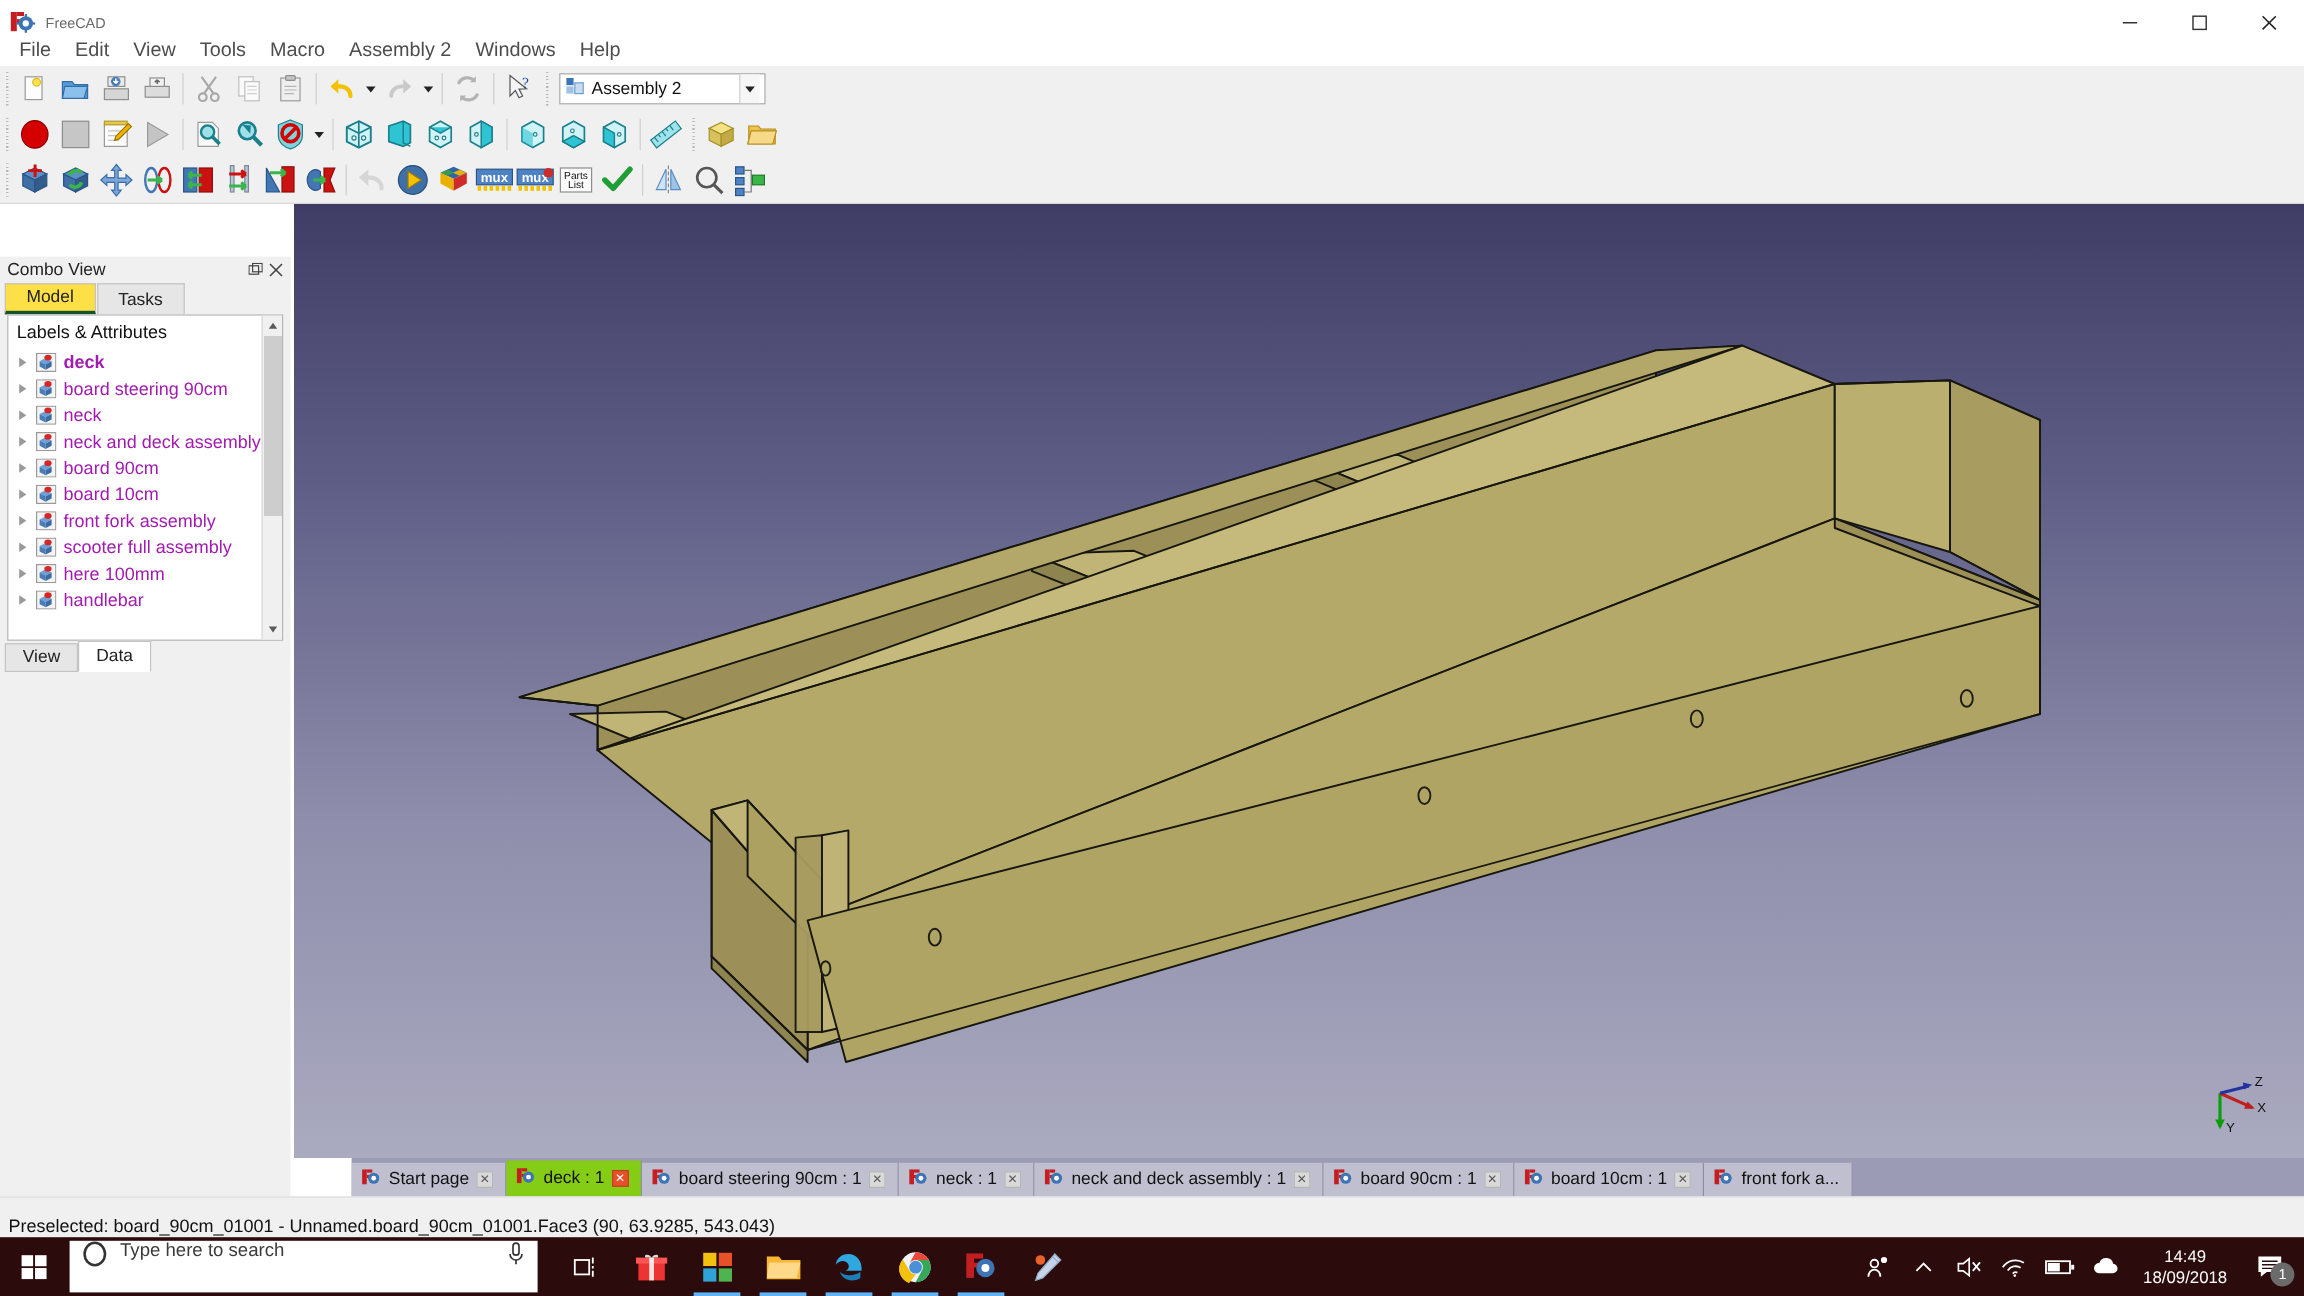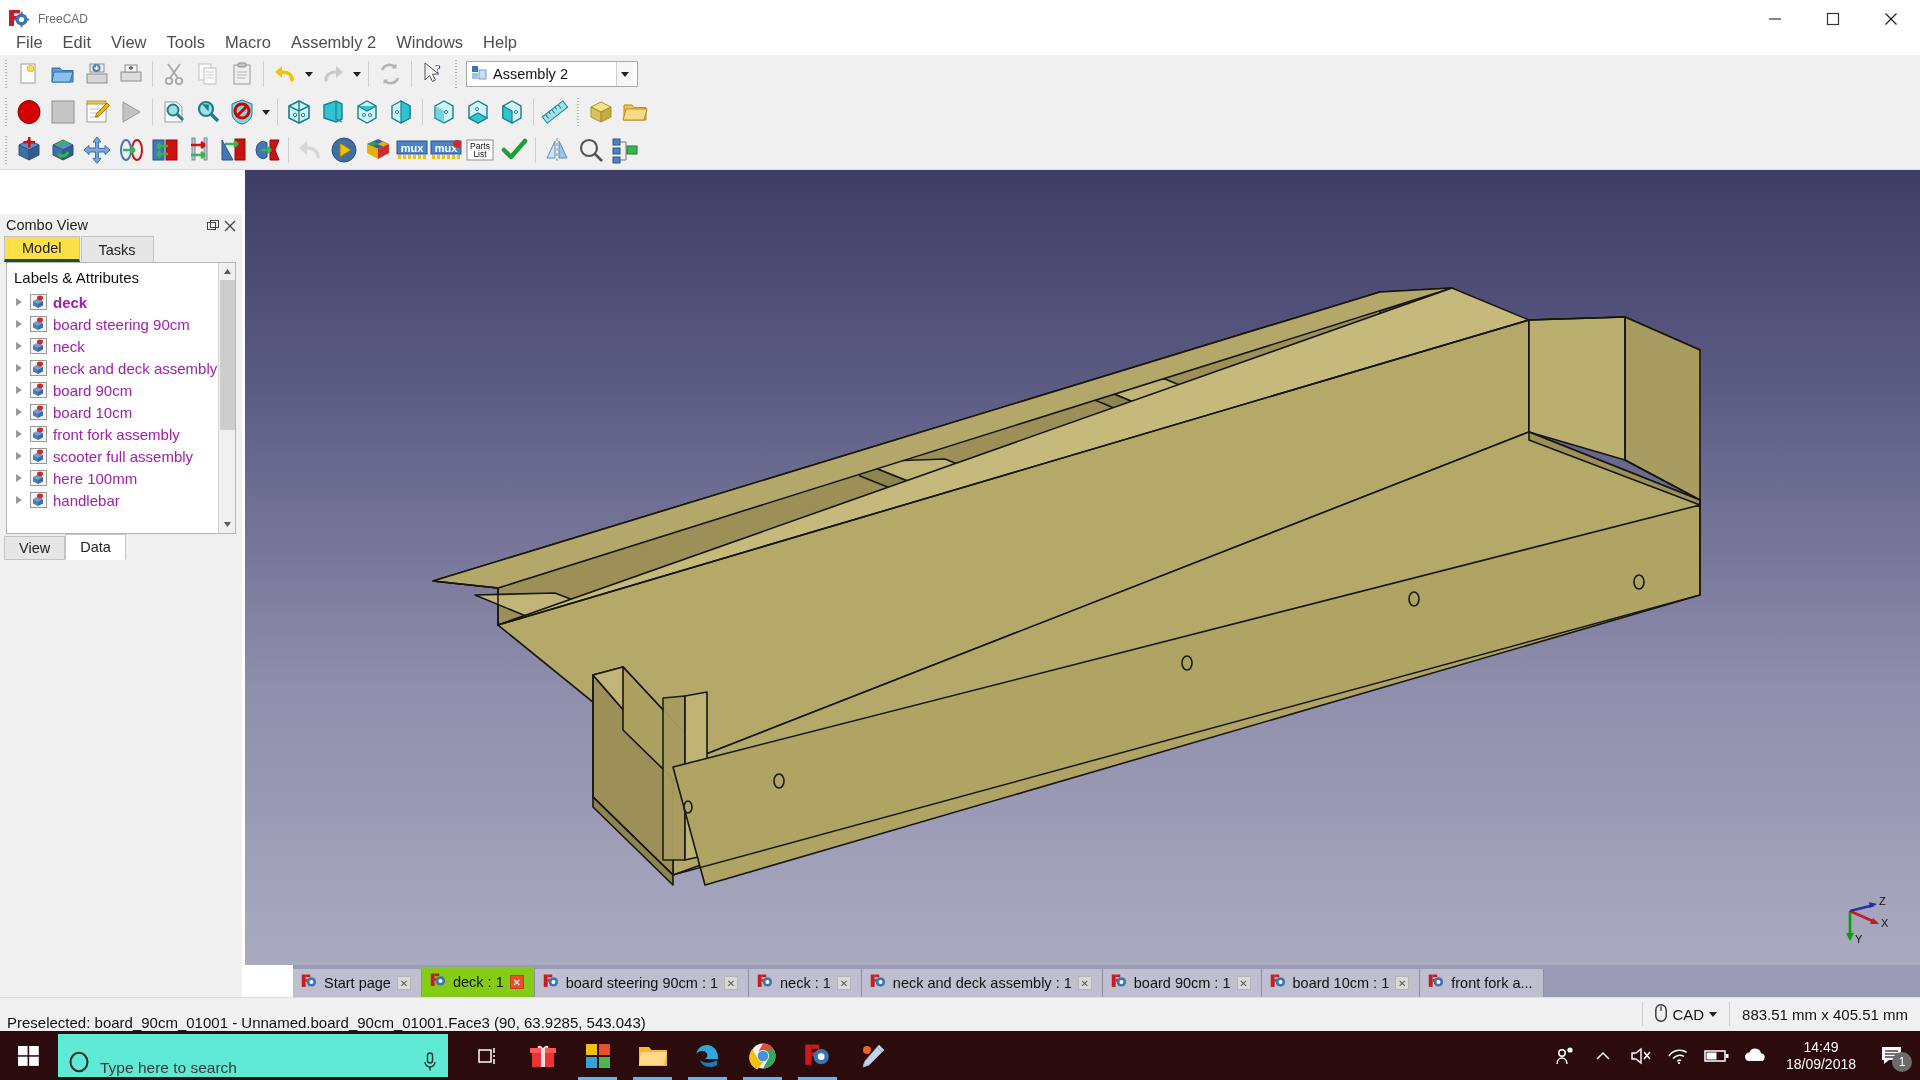--- a/index.html
+++ b/index.html
@@ -174,21 +174,21 @@
     font-size: 15px; color: #111; border-left: 1px solid #cccccc;
   }
 
   
   .taskbar {
     position: absolute; top: 1031px; left: 0; width: 1920px; height: 49px;
     background: #2b0b0b; display: flex; align-items: center;
   }
   .start-btn { width: 58px; height: 49px; display: flex; align-items: center; justify-content: center; }
   .search-box {
-    width: 390px; height: 43px; background: #5eead4; display: flex; align-items: flex-end;
+    width: 390px; height: 43px; background: #ffffff; display: flex; align-items: flex-start;
     margin-left: 0px; padding: 0 10px; gap: 10px;
   }
   .search-box .sb-text { font-size: 15.5px; color: #3b3b3b; flex: 1; }
   .tb-icons { display: flex; align-items: center; gap: 0px; margin-left: 12px; }
   .tb-app {
     width: 55px; height: 49px; display: flex; align-items: center; justify-content: center; position: relative;
   }
   .tb-app.active-underline::after {
     content: ""; position: absolute; bottom: 0; left: 8px; right: 8px; height: 3px; background: #5fb4f5;
   }
@@ -1062,33 +1062,20 @@
       <div class="nav-btn">
         <svg width="11" height="13" viewBox="0 0 11 13">
             <path d="M3 1l6 5.5L3 12z" fill="#222"></path>
           </svg>
       </div>
     </div>
   </div>
 
   <div class="statusbar">
     <span class="status-text">Preselected: board_90cm_01001 - Unnamed.board_90cm_01001.Face3 (90, 63.9285, 543.043)</span>
-    <div class="status-right">
-      <div class="status-cell">
-        <span>
-          <svg width="12" height="18" viewBox="0 0 12 18">
-              <rect x="0.8" y="0.8" width="10.4" height="16.4" rx="5.2" fill="none" stroke="#333" stroke-width="1.4"></rect>
-              <line x1="6" y1="2.5" x2="6" y2="7" stroke="#333" stroke-width="1.3"></line>
-            </svg>
-        </span>
-        <span>CAD</span>
-        <span class="caret-dn"></span>
-      </div>
-      <div class="status-cell">883.51 mm x 405.51 mm</div>
-    </div>
   </div>
 
   <div class="taskbar">
     <div class="start-btn">
       <svg width="24" height="24" viewBox="0 0 24 24">
         <rect x="1" y="2" width="9.6" height="9.2" fill="#fff"></rect>
         <rect x="12.2" y="2" width="9.6" height="9.2" fill="#fff"></rect>
         <rect x="1" y="12.7" width="9.6" height="9.2" fill="#fff"></rect>
         <rect x="12.2" y="12.7" width="9.6" height="9.2" fill="#fff"></rect>
       </svg>

